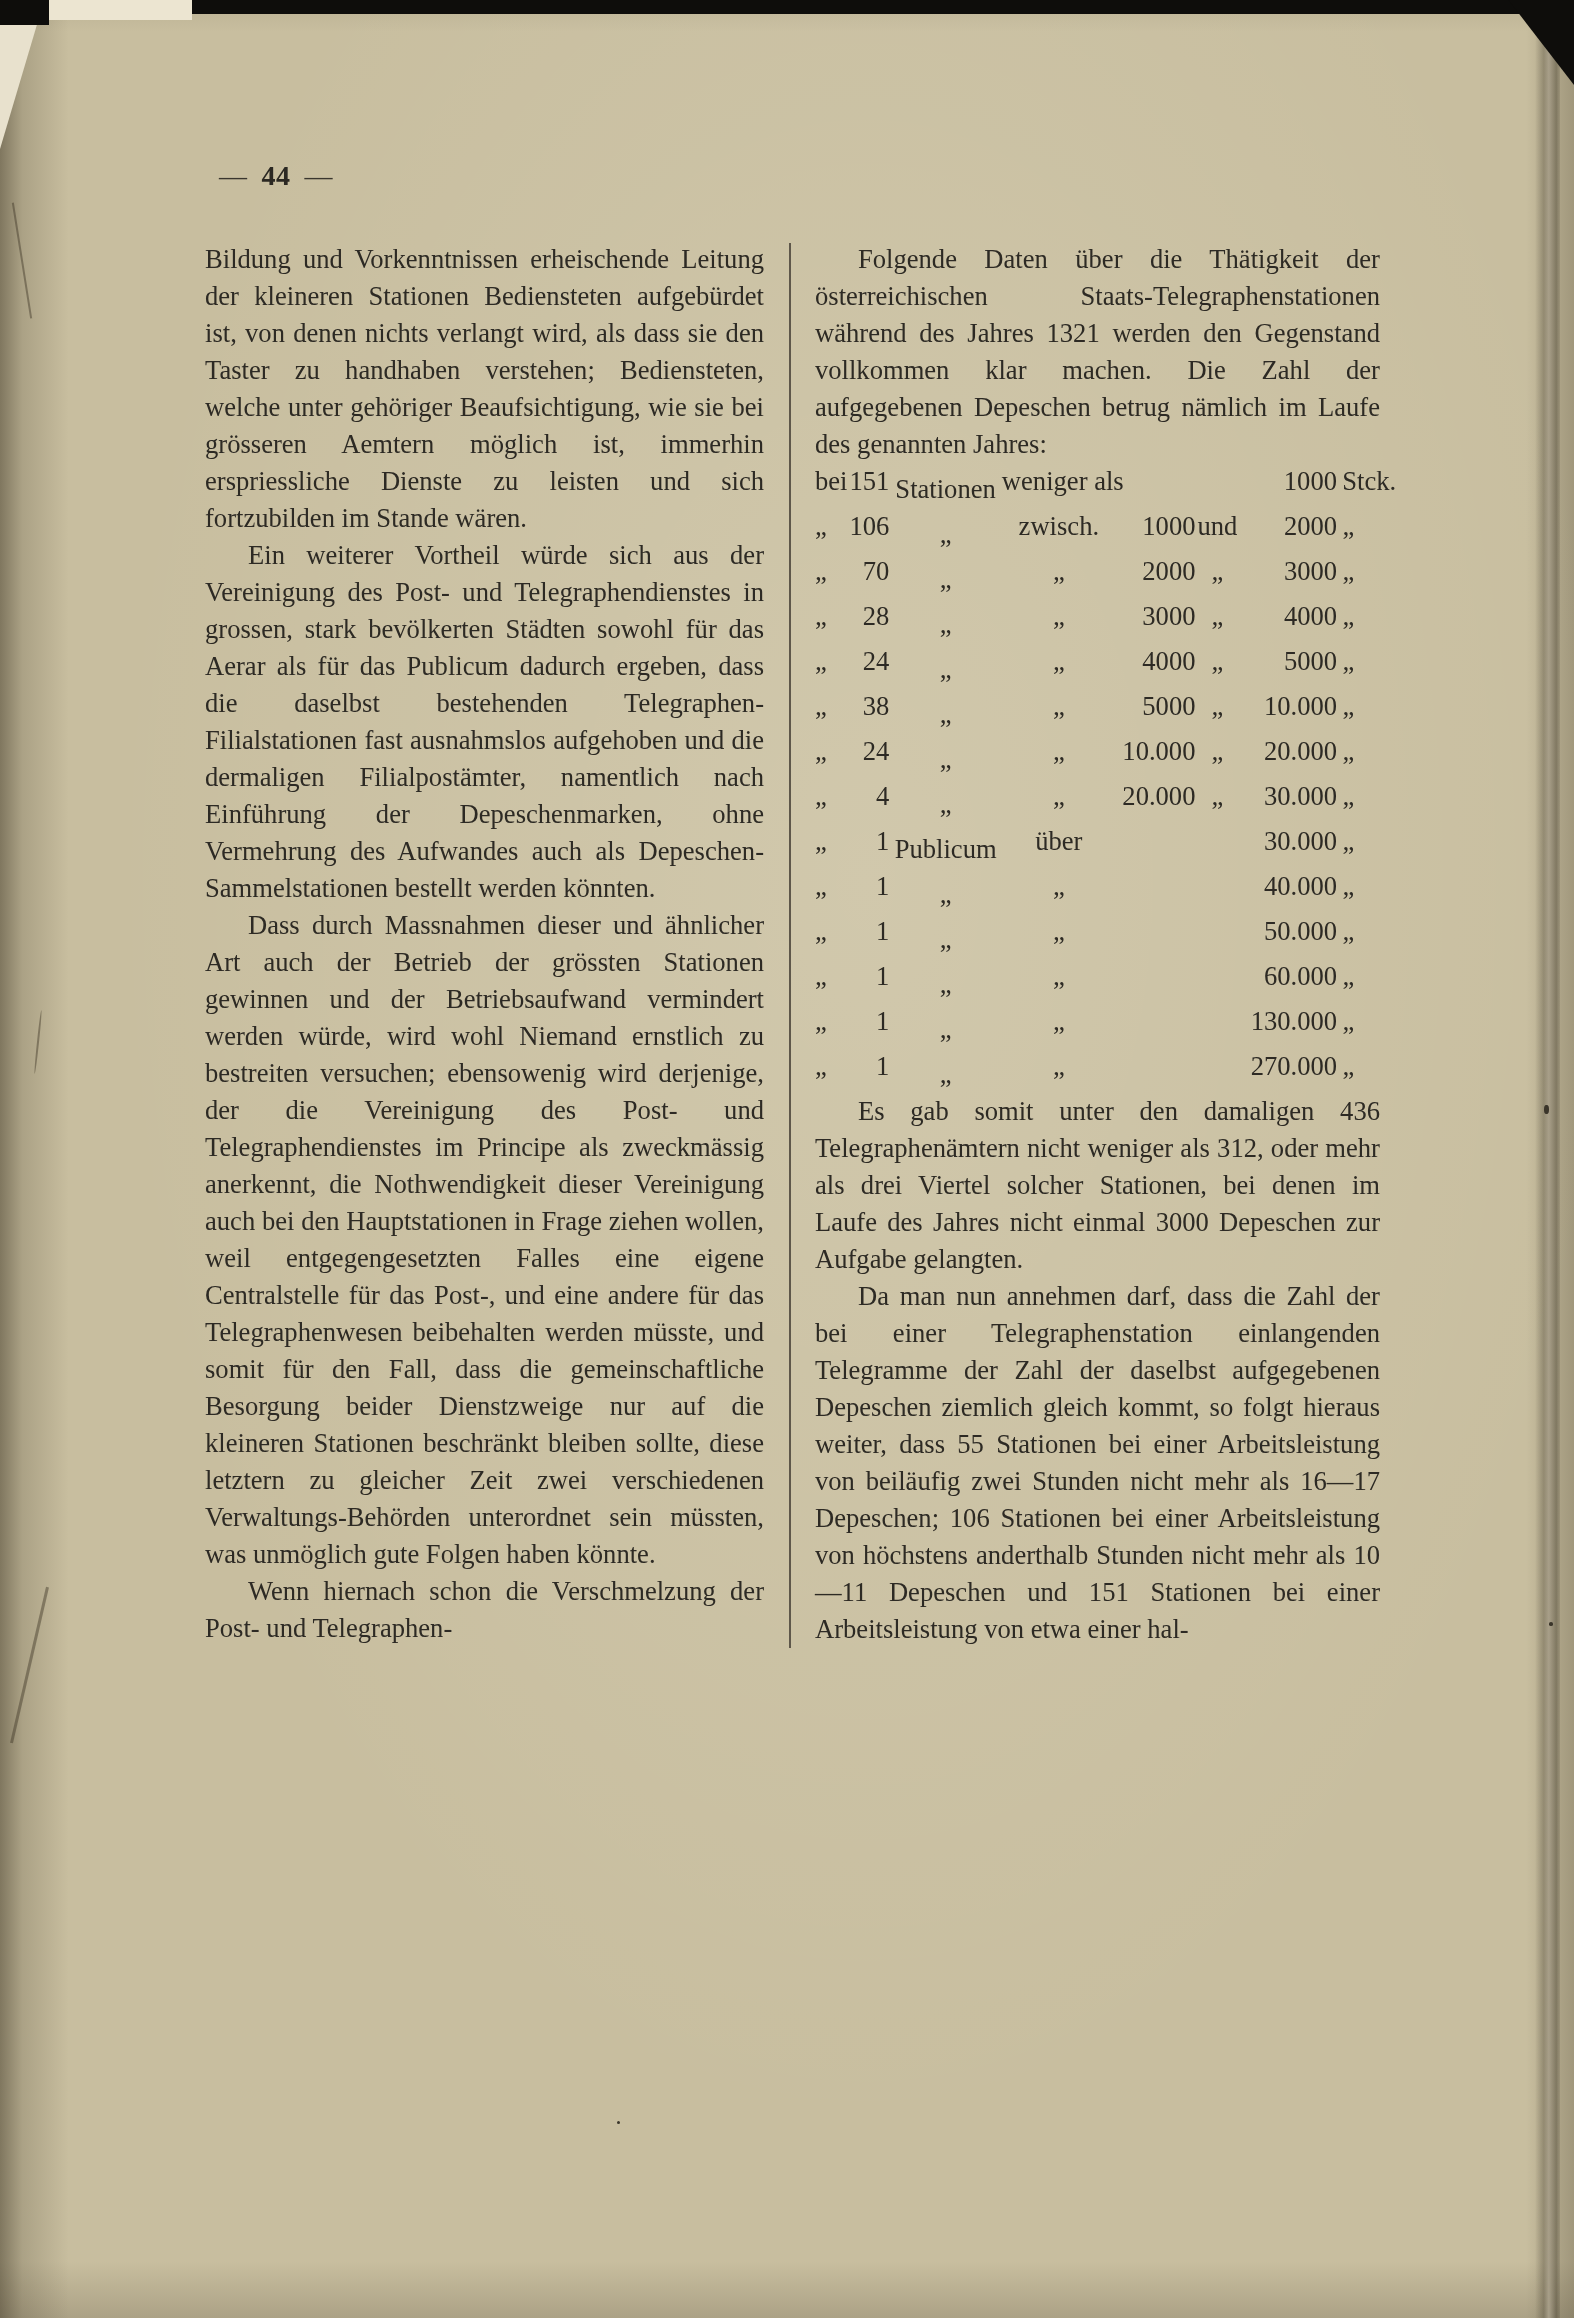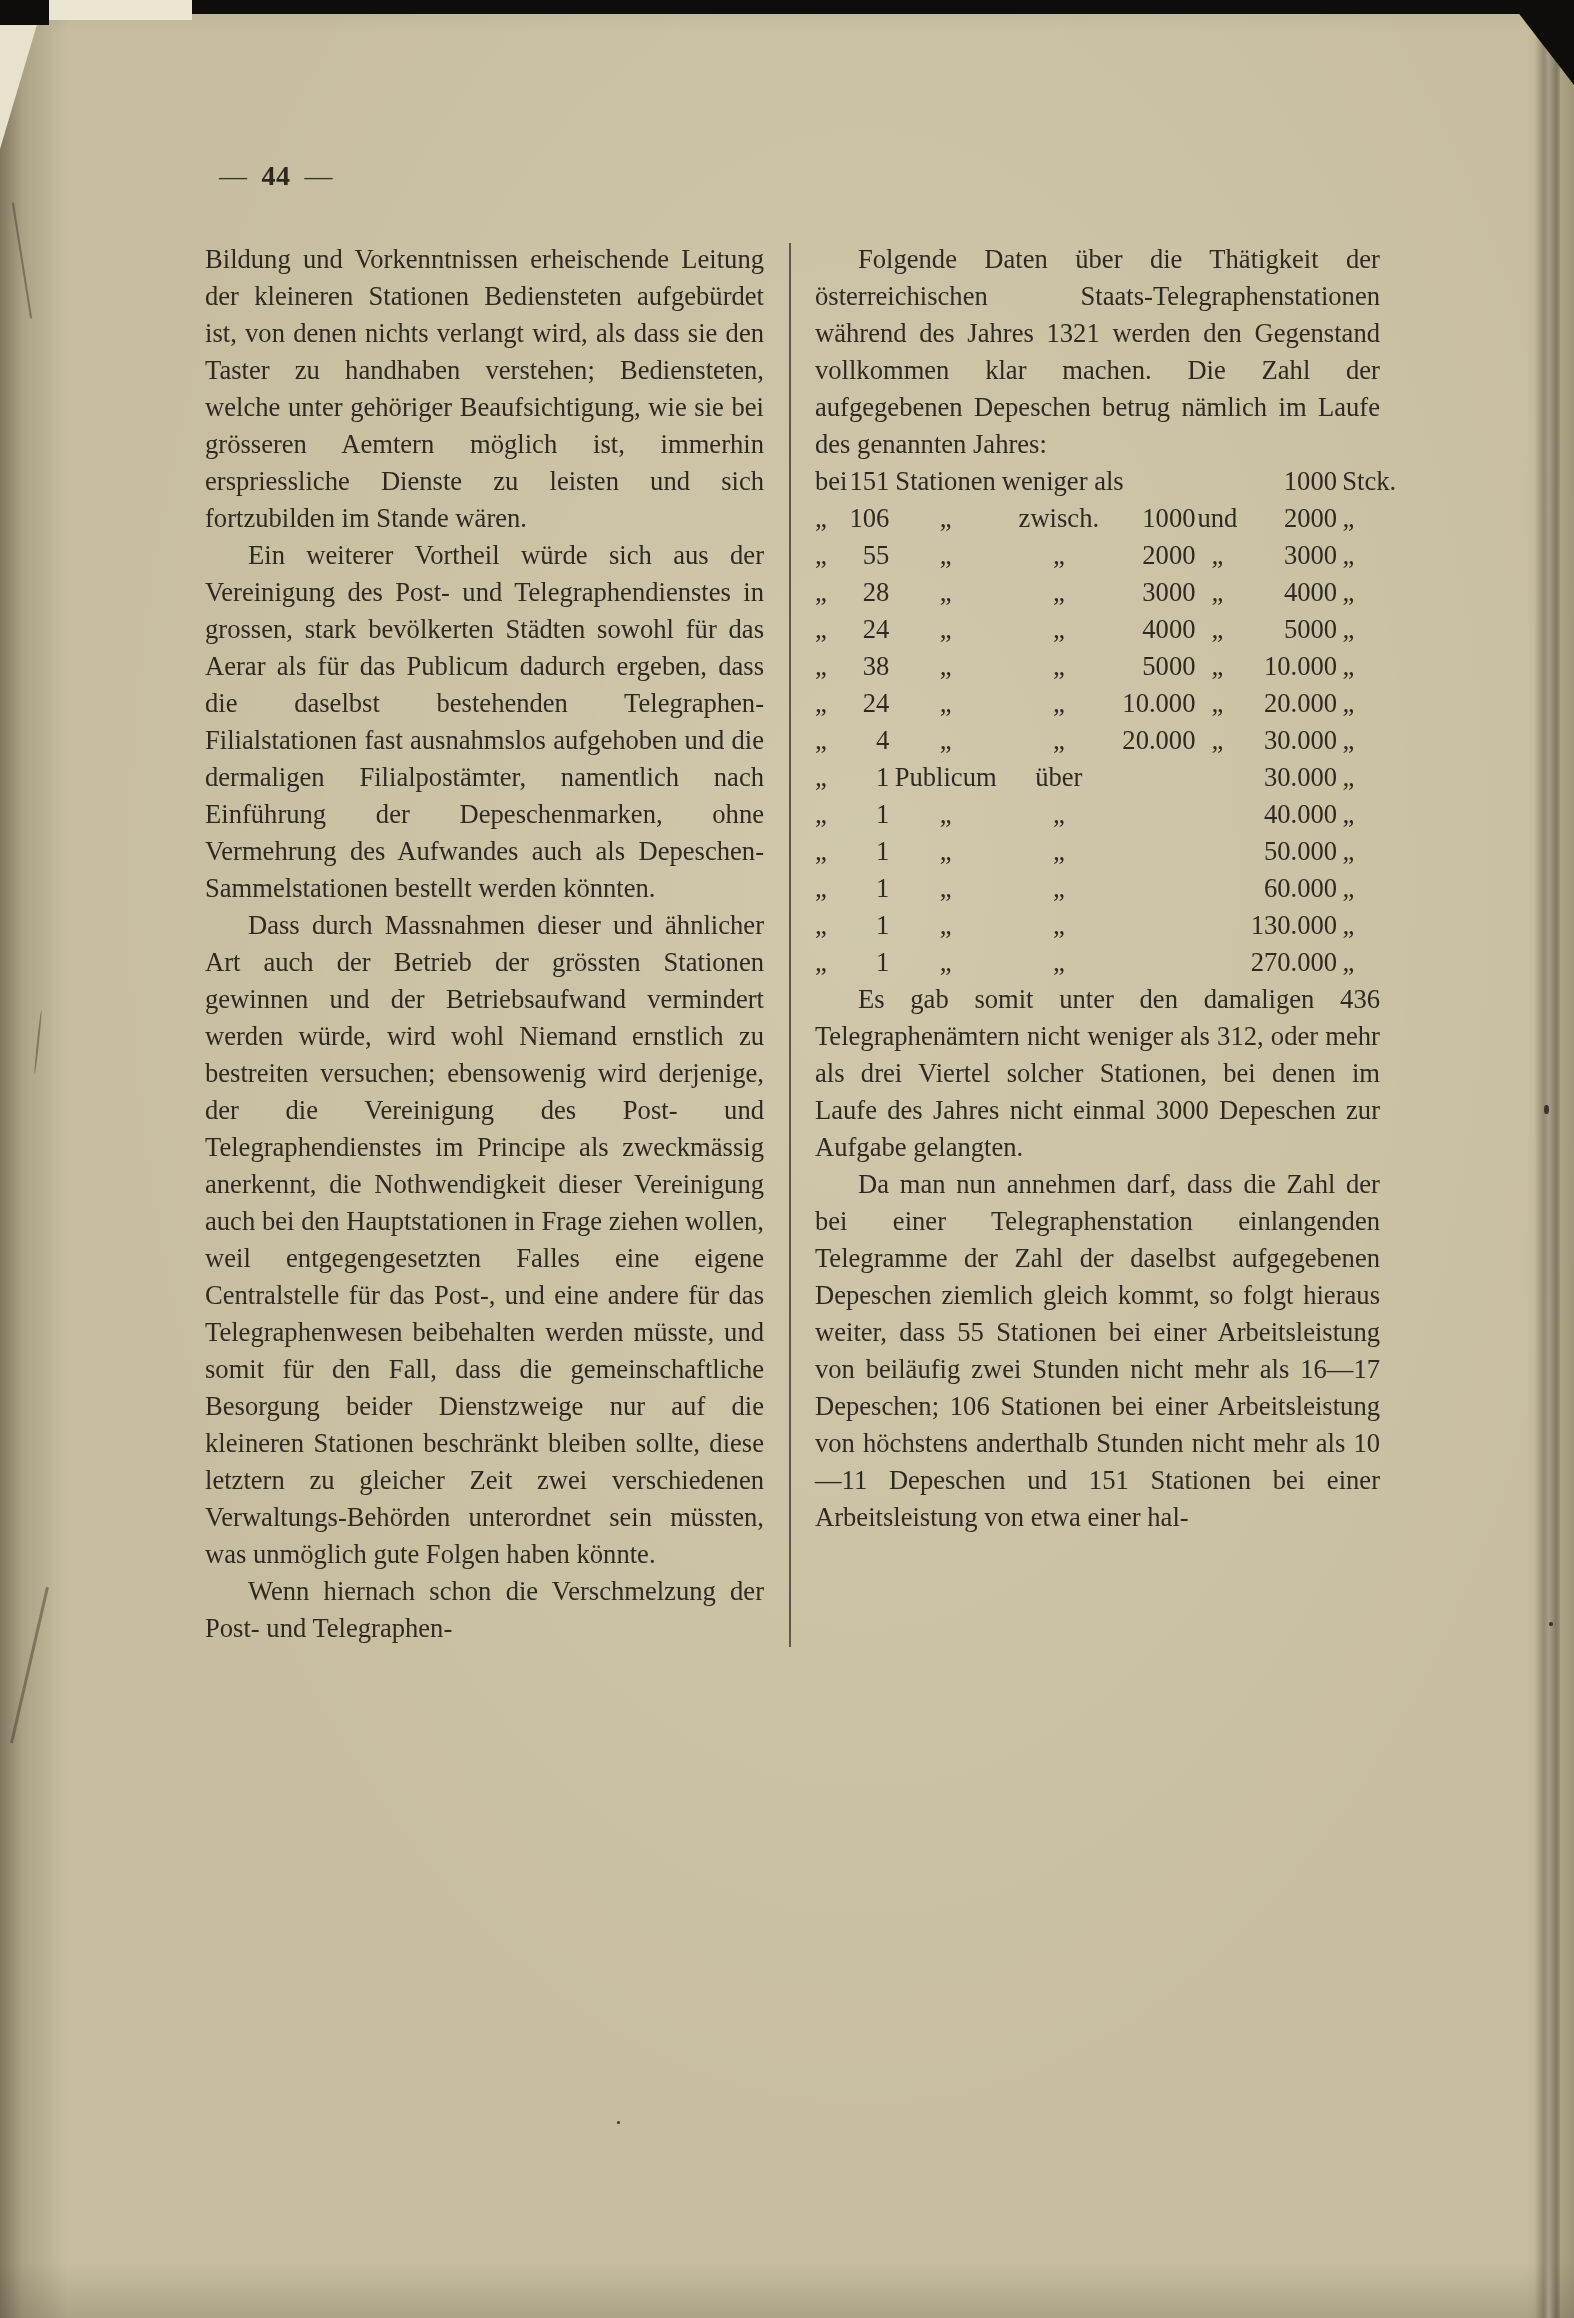--- a/index.html
+++ b/index.html
@@ -56,21 +56,21 @@
 
   p.para { margin:0; }
   p.indent { text-indent:43px; }
 
   
   .dtable { margin:0; }
   .trow  { display:flex; line-height:37px; white-space:nowrap; }
   .tcell { display:block; }
   .c0 { width:25.5px;  text-align:left; }
   .c1 { width:49px;  text-align:right; }
-  .c2 { width:113px; text-align:center; }
+  .c2 { width:113px; text-align:center;margin-top:8px; }
   .c3 { width:114px; text-align:center; }
   .c4 { width:80px; text-align:right; }
   .c5 { width:44px;  text-align:center; }
   .c6 { width:98px; text-align:right; }
   .c7 { width:43px;  text-align:left; padding-left:5.3px; }
 </style>
 </head>
 <body>
 
 <div class="paper-shading"></div>
@@ -123,21 +123,21 @@
             <span class="tcell c1">106</span>
             <span class="tcell c2">„</span>
             <span class="tcell c3">zwisch.</span>
             <span class="tcell c4">1000</span>
             <span class="tcell c5">und</span>
             <span class="tcell c6">2000</span>
             <span class="tcell c7">„</span>
           </div>
           <div class="trow">
             <span class="tcell c0">„</span>
-            <span class="tcell c1">55</span>
+            <span class="tcell c1">70</span>
             <span class="tcell c2">„</span>
             <span class="tcell c3">„</span>
             <span class="tcell c4">2000</span>
             <span class="tcell c5">„</span>
             <span class="tcell c6">3000</span>
             <span class="tcell c7">„</span>
           </div>
           <div class="trow">
             <span class="tcell c0">„</span>
             <span class="tcell c1">28</span>

